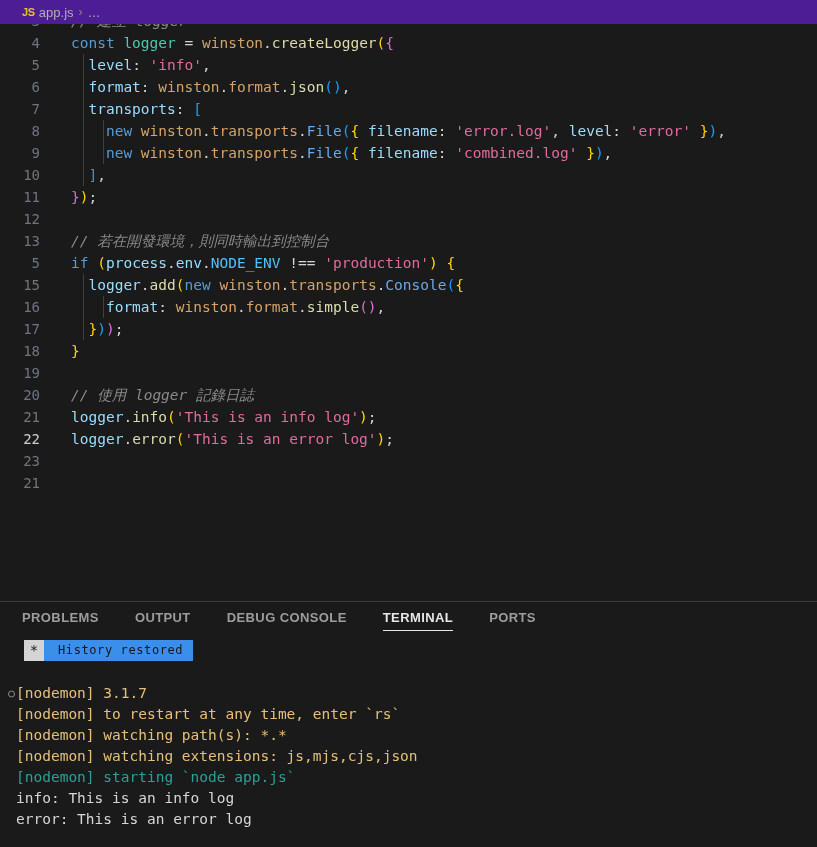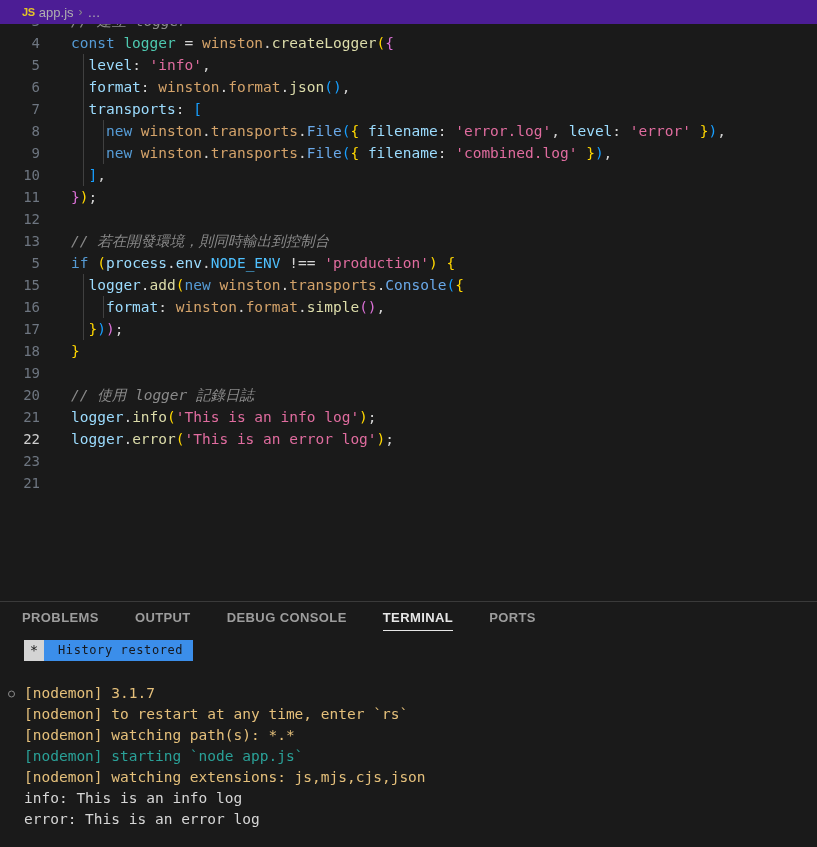--- a/index.html
+++ b/index.html
@@ -167,21 +167,21 @@
     line-height: 21px;
     color: #cccccc;
     position: relative;
     overflow: hidden;
   }
   .tline {
     height: 21px;
     display: flex;
     align-items: center;
     white-space: pre;
-    padding-left: 24px;
+    padding-left: 16px;
     position: relative;
   }
   .hist-row { padding-left: 24px; height: 24px; display: flex; align-items: center; }
   .hist-star {
     background: #d4d4d4;
     color: #1a1a1a;
     width: 20px; height: 21px;
     display: inline-flex;
     align-items: center;
     justify-content: center;
@@ -379,24 +379,24 @@
         <span class="cmd-dot"></span>
         <span class="c-yellow">[nodemon] 3.1.7</span>
       </div>
       <div class="tline">
         <span class="c-yellow">[nodemon] to restart at any time, enter `rs`</span>
       </div>
       <div class="tline">
         <span class="c-yellow">[nodemon] watching path(s): *.*</span>
       </div>
       <div class="tline">
+        <span class="c-yellow">[nodemon] watching extensions: js,mjs,cjs,json</span>
+      </div>
+      <div class="tline">
         <span class="c-green">[nodemon] starting `node app.js`</span>
-      </div>
-      <div class="tline">
-        <span class="c-yellow">[nodemon] watching extensions: js,mjs,cjs,json</span>
       </div>
       <div class="tline">
         <span class="c-white">info: This is an info log</span>
       </div>
       <div class="tline">
         <span class="c-white">error: This is an error log</span>
       </div>
 
     </div>
   </div>

